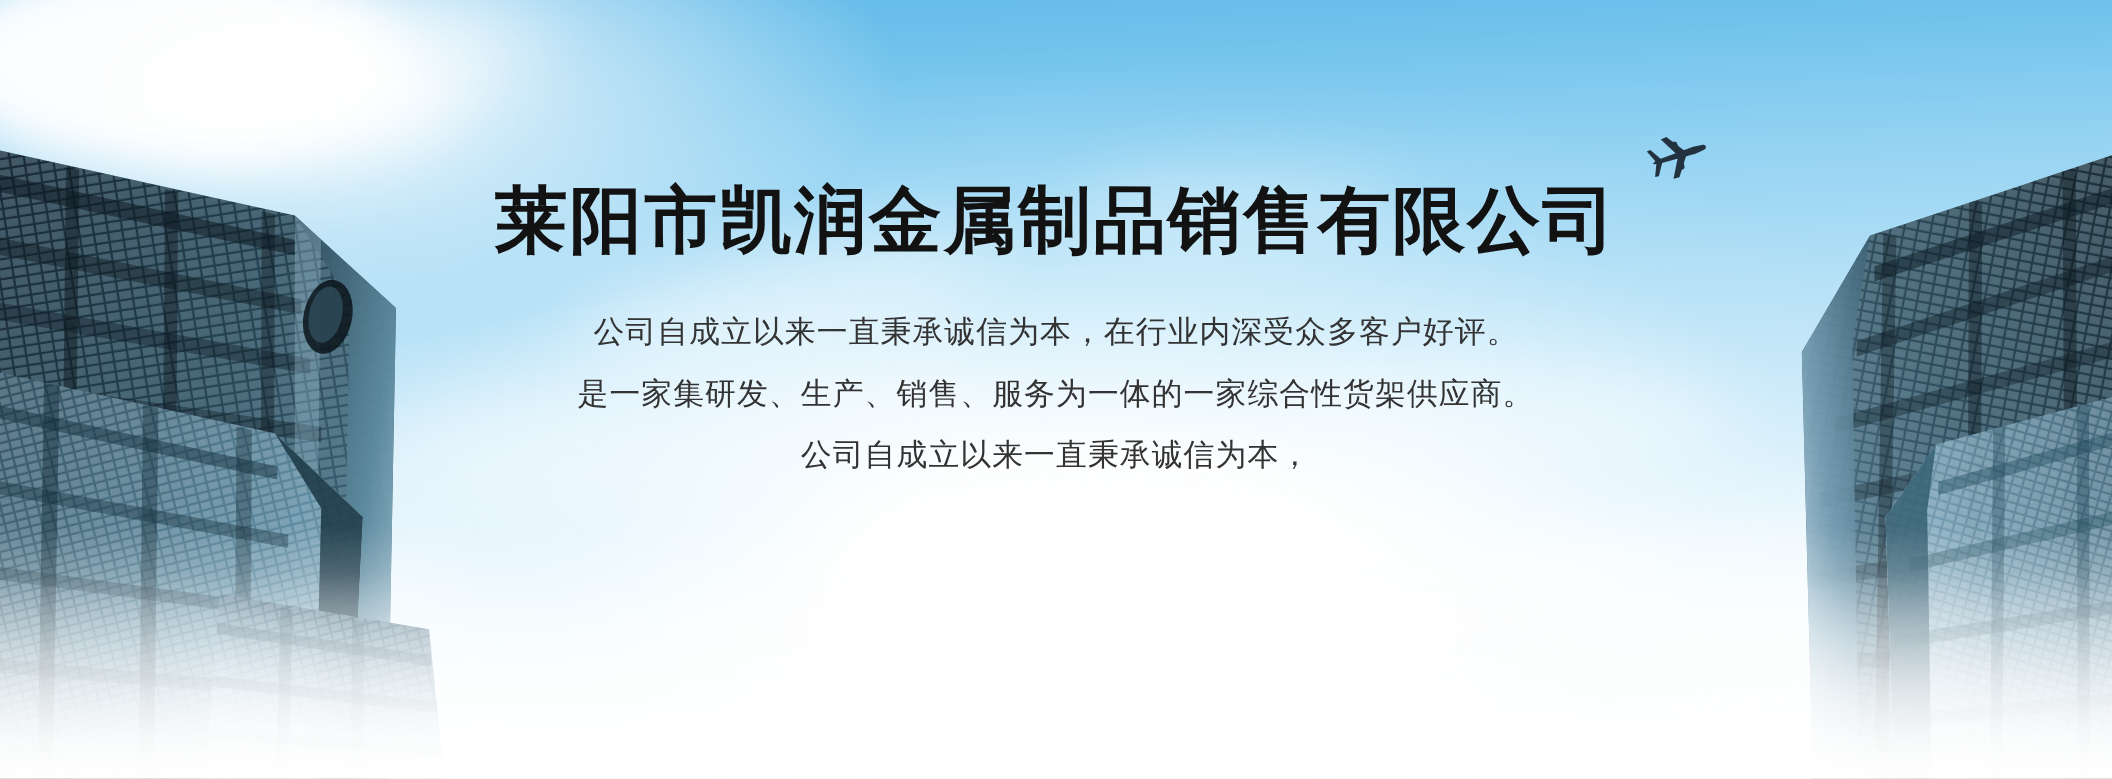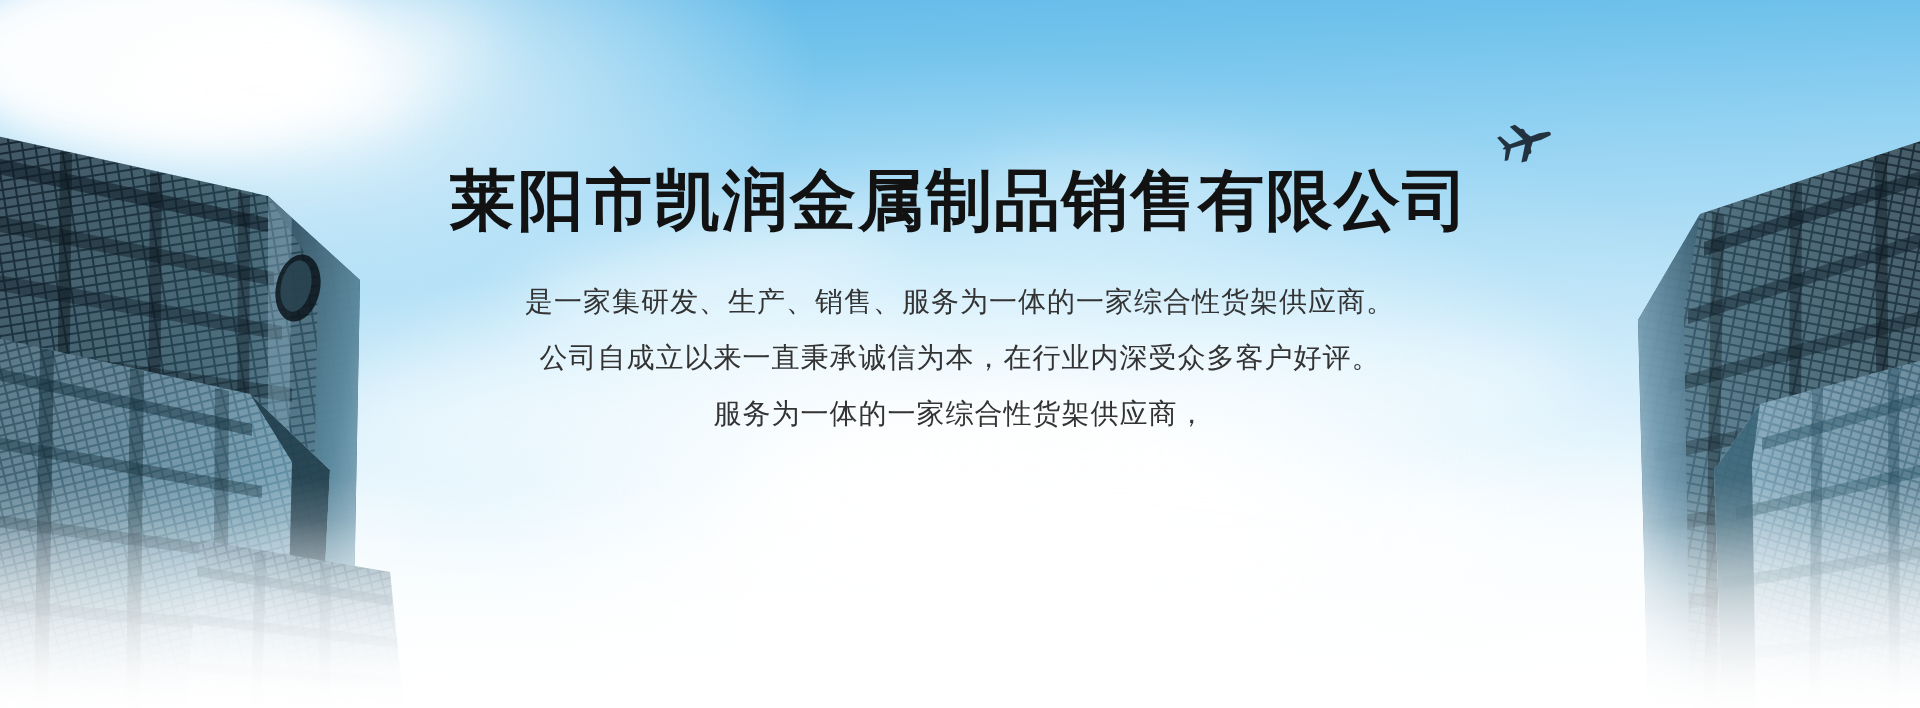--- a/index.html
+++ b/index.html
@@ -299,19 +299,19 @@
       </g>
     </svg>
   </div>
 
   <div class="bottom-haze"></div>
 
   <div class="content">
     <h1 class="title">莱阳市凯润金属制品销售有限公司</h1>
 
     <div class="subtitle-block">
+      <div class="subtitle-line">公司自成立以来一直秉承诚信为本，在行业内深受众多客户好评。</div>
       <div class="subtitle-line">是一家集研发、生产、销售、服务为一体的一家综合性货架供应商。</div>
-      <div class="subtitle-line">公司自成立以来一直秉承诚信为本，在行业内深受众多客户好评。</div>
-      <div class="subtitle-line">服务为一体的一家综合性货架供应商，</div>
+      <div class="subtitle-line">公司自成立以来一直秉承诚信为本，</div>
     </div>
   </div>
 
 </div>
 
 </body></html>

